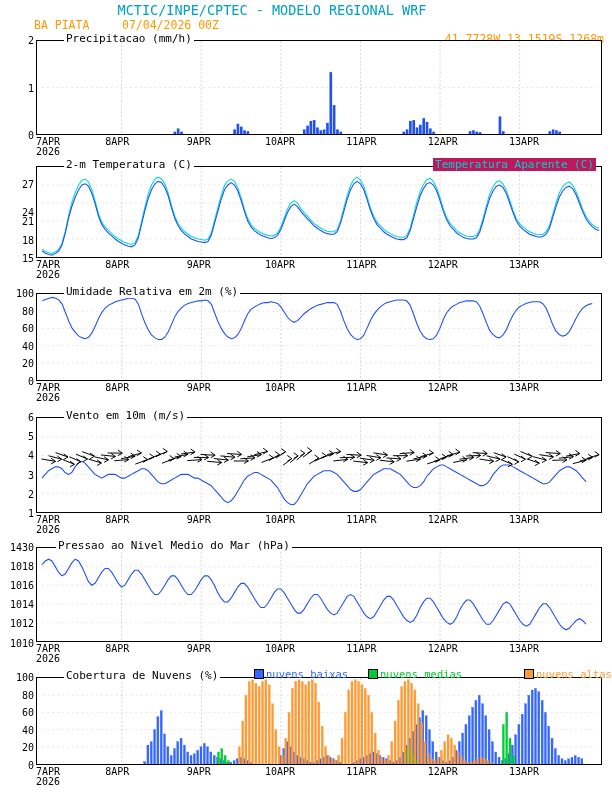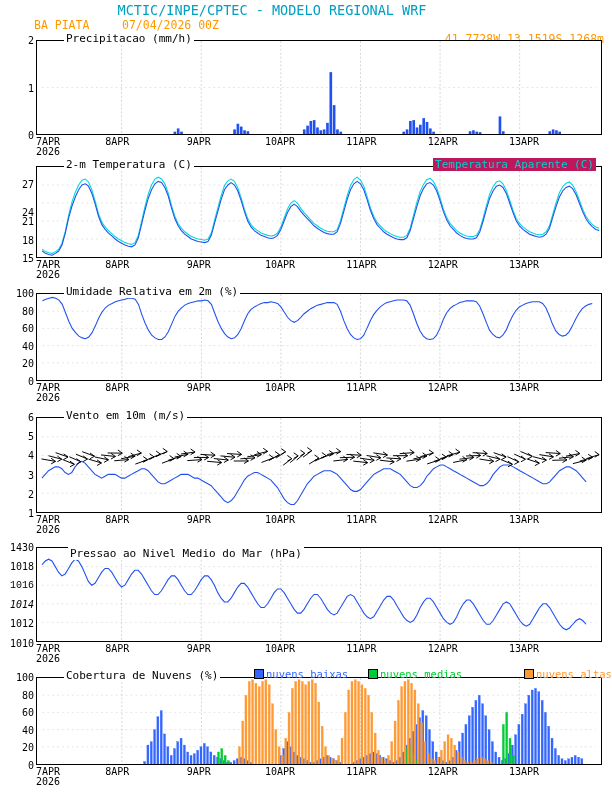--- a/index.html
+++ b/index.html
@@ -476,26 +476,26 @@
           <line x1="488.0" y1="0" x2="488.0" y2="95" stroke="#bbbbbb" stroke-width="0.6" stroke-dasharray="2,2"></line>
           <line x1="0" y1="76.0" x2="566" y2="76.0" stroke="#cccccc" stroke-width="0.5" stroke-dasharray="2,3"></line>
           <line x1="0" y1="57.0" x2="566" y2="57.0" stroke="#cccccc" stroke-width="0.5" stroke-dasharray="2,3"></line>
           <line x1="0" y1="38.0" x2="566" y2="38.0" stroke="#cccccc" stroke-width="0.5" stroke-dasharray="2,3"></line>
           <line x1="0" y1="19.0" x2="566" y2="19.0" stroke="#cccccc" stroke-width="0.5" stroke-dasharray="2,3"></line>
           <path d="M0.0 17.1 L3.4 13.3 L6.8 11.4 L10.2 13.3 L13.6 19.0 L16.9 24.7 L20.3 28.5 L23.7 26.6 L27.1 20.9 L30.5 15.2 L33.9 11.4 L37.3 13.3 L40.7 19.0 L44.1 26.6 L47.4 34.2 L50.8 38.0 L54.2 36.1 L57.6 30.4 L61.0 24.7 L64.4 20.9 L67.8 20.9 L71.2 24.7 L74.6 30.4 L78.0 36.1 L81.3 39.9 L84.7 38.0 L88.1 32.3 L91.5 26.6 L94.9 22.8 L98.3 22.8 L101.7 26.6 L105.1 32.3 L108.5 38.0 L111.8 43.7 L115.2 47.5 L118.6 47.5 L122.0 43.7 L125.4 38.0 L128.8 32.3 L132.2 28.5 L135.6 28.5 L139.0 32.3 L142.3 38.0 L145.7 43.7 L149.1 47.5 L152.5 47.5 L155.9 43.7 L159.3 38.0 L162.7 32.3 L166.1 28.5 L169.5 28.5 L172.9 32.3 L176.2 38.0 L179.6 45.6 L183.0 51.3 L186.4 55.1 L189.8 55.1 L193.2 51.3 L196.6 45.6 L200.0 39.9 L203.4 36.1 L206.7 36.1 L210.1 39.9 L213.5 45.6 L216.9 51.3 L220.3 57.0 L223.7 60.8 L227.1 60.8 L230.5 57.0 L233.9 51.3 L237.2 45.6 L240.6 41.8 L244.0 41.8 L247.4 45.6 L250.8 51.3 L254.2 57.0 L257.6 62.7 L261.0 66.5 L264.4 66.5 L267.7 62.7 L271.1 57.0 L274.5 51.3 L277.9 47.5 L281.3 47.5 L284.7 51.3 L288.1 57.0 L291.5 62.7 L294.9 66.5 L298.3 68.4 L301.6 66.5 L305.0 60.8 L308.4 55.1 L311.8 49.4 L315.2 47.5 L318.6 49.4 L322.0 55.1 L325.4 60.8 L328.8 66.5 L332.1 70.3 L335.5 72.2 L338.9 70.3 L342.3 64.6 L345.7 58.9 L349.1 53.2 L352.5 49.4 L355.9 49.4 L359.3 53.2 L362.6 58.9 L366.0 64.6 L369.4 70.3 L372.8 74.1 L376.2 76.0 L379.6 74.1 L383.0 68.4 L386.4 60.8 L389.8 55.1 L393.1 51.3 L396.5 51.3 L399.9 55.1 L403.3 60.8 L406.7 66.5 L410.1 72.2 L413.5 76.0 L416.9 77.9 L420.3 76.0 L423.7 70.3 L427.0 62.7 L430.4 57.0 L433.8 53.2 L437.2 53.2 L440.6 57.0 L444.0 62.7 L447.4 68.4 L450.8 74.1 L454.2 77.9 L457.5 77.9 L460.9 74.1 L464.3 68.4 L467.7 62.7 L471.1 57.0 L474.5 55.1 L477.9 57.0 L481.3 62.7 L484.7 68.4 L488.0 74.1 L491.4 77.9 L494.8 79.8 L498.2 77.9 L501.6 72.2 L505.0 66.5 L508.4 60.8 L511.8 57.0 L515.2 57.0 L518.6 60.8 L521.9 66.5 L525.3 72.2 L528.7 77.9 L532.1 81.7 L535.5 83.6 L538.9 81.7 L542.3 77.9 L545.7 74.1 L549.1 72.2 L552.4 74.1 L555.8 77.9 " fill="none" stroke="#2050f0" stroke-width="1.1"></path>
         </svg>
         <div class="ytickwrap">
           <div class="ylab" style="top: 96px;">1010</div>
           <div class="ylab" style="top: 76px;">1012</div>
-          <div class="ylab" style="top: 57px; font-style: italic;">1014</div>
-          <div class="ylab" style="top: 38px; font-family: Liberation Mono, monospace;">1016</div>
+          <div class="ylab" style="top: 57px;">1014</div>
+          <div class="ylab" style="top: 38px;">1016</div>
           <div class="ylab" style="top: 19px;">1018</div>
           <div class="ylab" style="top: 0px;">1430</div>
         </div>
-        <div class="ptitle" style="left: 32px; top: -8px; margin-top: 8px;">Pressao ao Nivel Medio do Mar (hPa)</div>
+        <div class="ptitle" style="left: 20px; top: -8px;">Pressao ao Nivel Medio do Mar (hPa)</div>
         <div class="xlab first" style="left: 0px; top: 96px;">7APR</div>
         <div class="xlab" style="left: 81.3px; top: 96px;">8APR</div>
         <div class="xlab" style="left: 162.7px; top: 96px;">9APR</div>
         <div class="xlab" style="left: 244px; top: 96px;">10APR</div>
         <div class="xlab" style="left: 325.4px; top: 96px;">11APR</div>
         <div class="xlab" style="left: 406.7px; top: 96px;">12APR</div>
         <div class="xlab" style="left: 488px; top: 96px;">13APR</div>
         <div class="xsub" style="left: 0px; top: 106px;">2026</div>
       </div>
       <div class="panel" style="top: 677px; width: 566px; height: 88px;">

